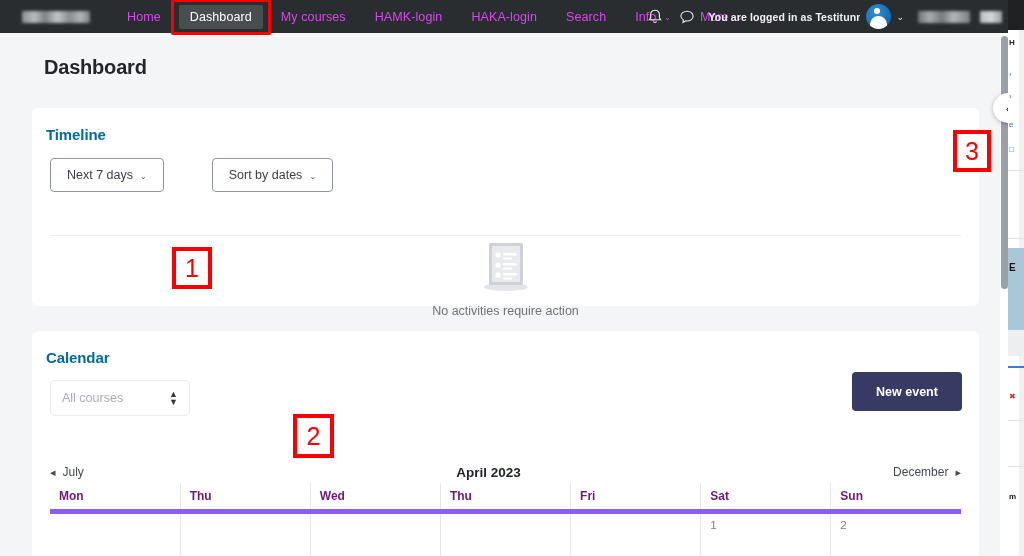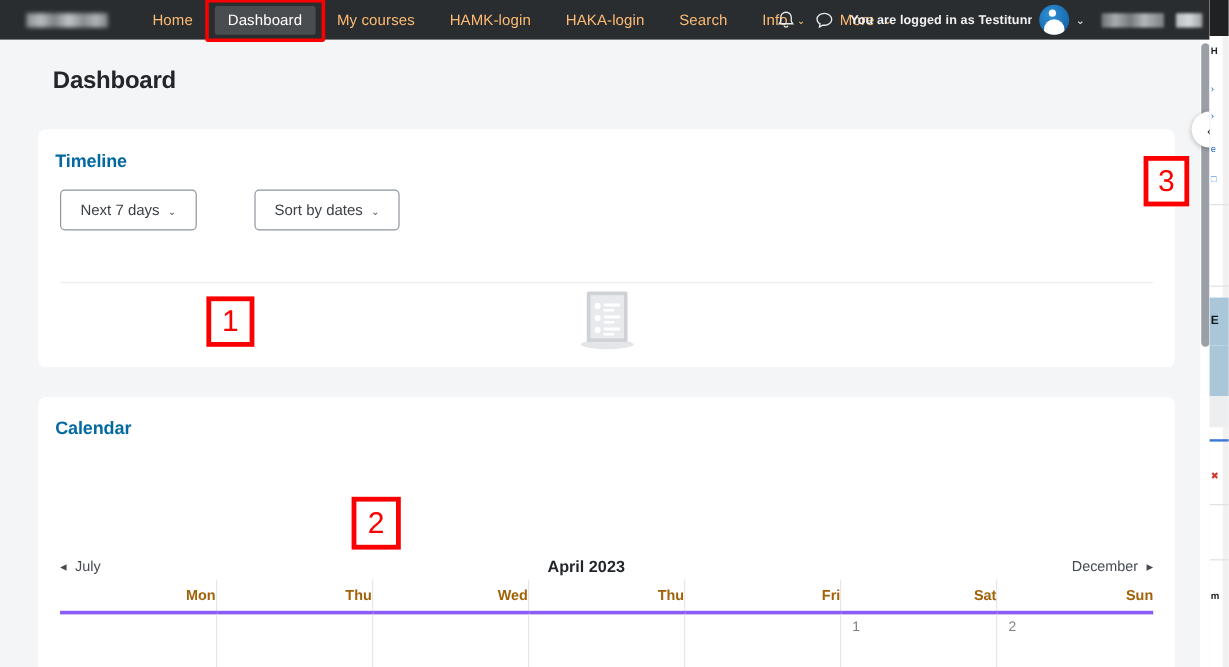--- a/index.html
+++ b/index.html
@@ -24,21 +24,21 @@
     position:absolute; left:0; top:0; width:1008px; height:33px;
     background:#2a2d2f; display:flex; align-items:center; z-index:5;
   }
   .nav-logo {
     width:68px; height:12px; margin-left:22px; border-radius:1px;
     background:linear-gradient(90deg,#8c8f92 0%,#b9bcbf 18%,#7e8286 34%,#c2c5c8 52%,#888c90 70%,#b2b5b8 86%,#7c8084 100%);
     filter: blur(1.6px);
   }
   .nav-items { display:flex; align-items:center; margin-left:26px; }
   .nav-item {
-    position:relative; color:#fdba74; font-size:12.5px; padding:5px 11px;
+    position:relative; color:#d946ef; font-size:12.5px; padding:5px 11px;
     border-radius:2px; white-space:nowrap; letter-spacing:.1px;
   }
   .nav-item + .nav-item { margin-left:7px; }
   .nav-item.active { background:#4a4d4f; color:#ffffff; }
   .nav-item .caret { font-size:8px; margin-left:4px; position:relative; top:-1px; }
 
   
   .anno-ring {
     position:absolute; left:-8px; top:-6px; right:-8px; bottom:-6px;
     border:3px solid #fb0000; border-radius:2px; pointer-events:none;
@@ -124,22 +124,22 @@
     position:absolute; left:18px; top:132px; width:911px; height:18px;
     display:flex; align-items:center; justify-content:space-between;
     font-size:12px; color:#454b52;
   }
   .cal-monthbar .mid { font-weight:bold; font-size:13.5px; color:#22262b; }
   .cal-nav { display:flex; align-items:center; gap:7px; }
   .cal-nav .arrow { color:#454b52; font-size:11px; }
 
   table.cal { position:absolute; left:18px; top:152px; width:911px; border-collapse:collapse; }
   table.cal th {
-    text-align:right; font-size:12px; font-weight:bold; color:#a16207;
-    padding:6px 0 6px 9px; border-bottom:3px solid #8b5cf6; border-right:1px solid #e6e7e9;
+    text-align:left; font-size:12px; font-weight:bold; color:#701a75;
+    padding:6px 0 6px 9px; border-bottom:5px solid #8b5cf6; border-right:1px solid #e6e7e9;
   }
   table.cal th:last-child { border-right:none; }
   table.cal td {
     height:80px; vertical-align:top; font-size:11.5px; color:#7d8288;
     padding:5px 0 0 9px; border-right:1px solid #e6e7e9;
   }
   table.cal td:last-child { border-right:none; }
   table.cal col.c { width:14.2857%; }
 
   
@@ -271,26 +271,34 @@
               <rect x="28" y="12" width="14" height="2.4" rx="1.2" fill="#ffffff"></rect>
               <rect x="28" y="16.5" width="9" height="2" rx="1" fill="#ffffff"></rect>
               <circle cx="23" cy="24" r="2.6" fill="#ffffff"></circle>
               <rect x="28" y="22" width="14" height="2.4" rx="1.2" fill="#ffffff"></rect>
               <rect x="28" y="26.5" width="9" height="2" rx="1" fill="#ffffff"></rect>
               <circle cx="23" cy="34" r="2.6" fill="#ffffff"></circle>
               <rect x="28" y="32" width="14" height="2.4" rx="1.2" fill="#ffffff"></rect>
               <rect x="28" y="36.5" width="9" height="2" rx="1" fill="#ffffff"></rect>
             </svg>
           </div>
+          <div class="empty-label">No activities require action</div>
         </div>
       </div>
 
       <div class="card" id="card-calendar">
         <div class="card-title">Calendar</div>
 
+        <div class="cal-controls">
+          <div class="select">
+            <span>All courses</span>
+            <span class="spin">▲<br>▼</span>
+          </div>
+          <div class="btn-new-event">New event</div>
+        </div>
 
         <div class="cal-monthbar">
           <div class="cal-nav">
             <span class="arrow">◂</span>
             <span>July</span>
           </div>
           <div class="mid">April 2023</div>
           <div class="cal-nav">
             <span>December</span>
             <span class="arrow">▸</span>

